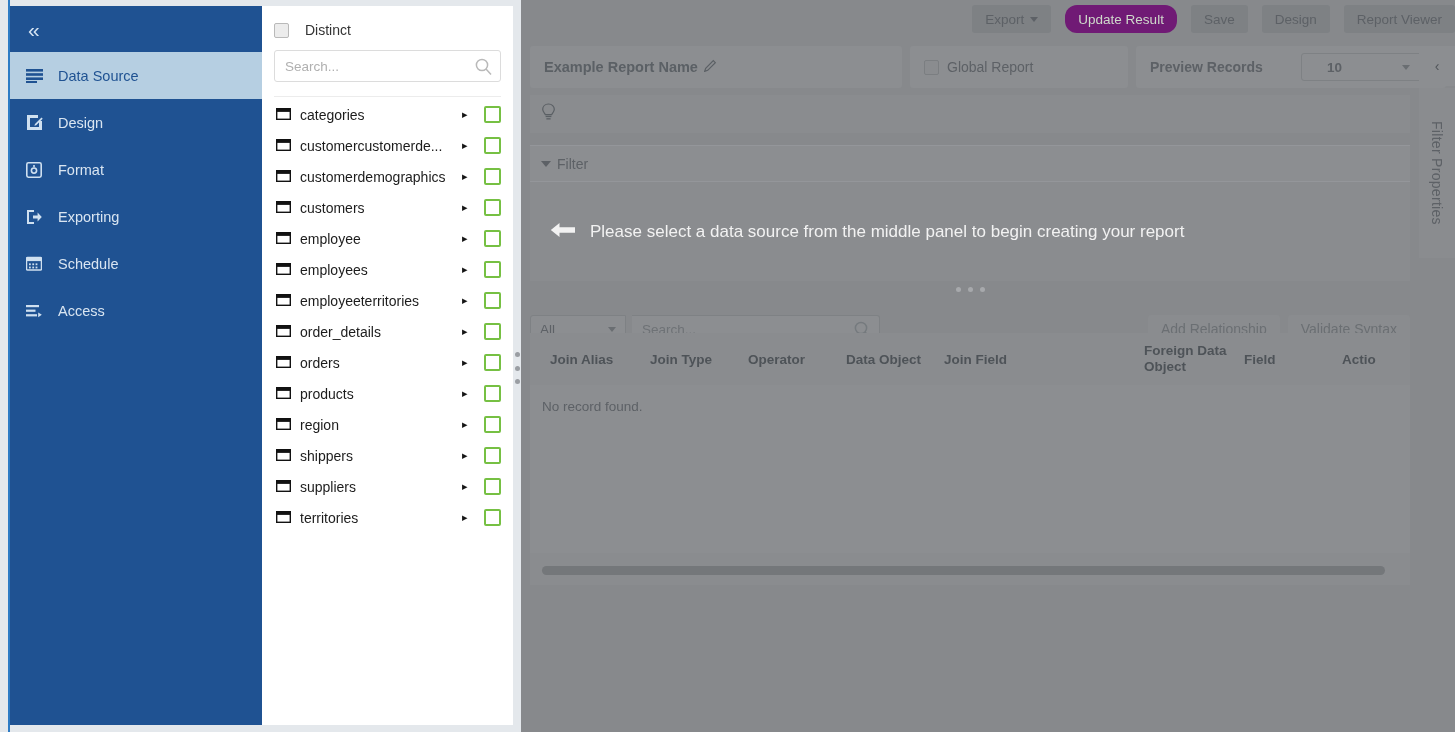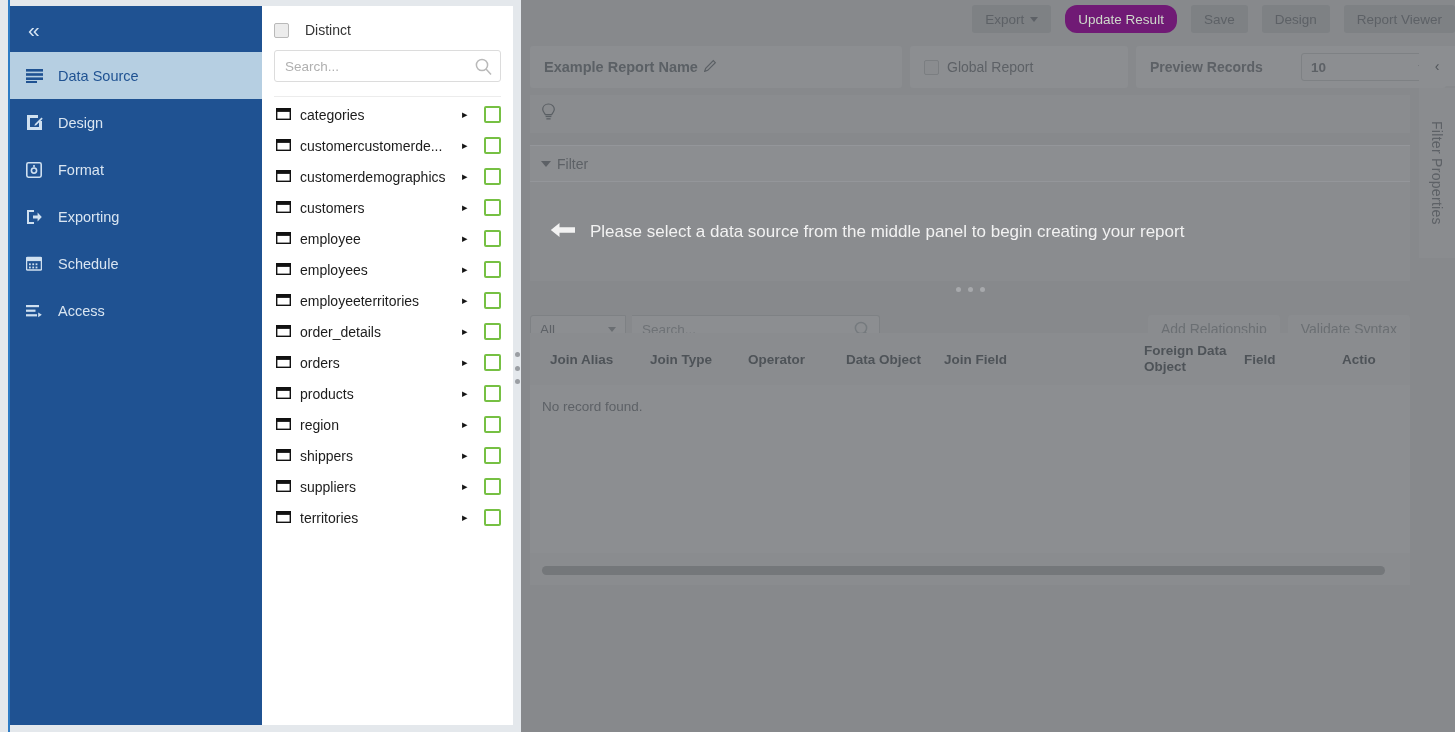--- a/index.html
+++ b/index.html
@@ -153,21 +153,21 @@
     background: #8a8c8f; border-radius: 2px;
   }
   .prev {
     flex: 1 1 auto; background: #8c8e91; border-radius: 3px;
     display: flex; align-items: center; padding: 0 10px 0 14px; gap: 10px;
     font-size: 14px; color: #5d6166; box-sizing: border-box; font-weight: bold;
   }
   .sel {
     margin-left: auto; width: 135px; height: 28px;
     border: 1px solid #7e8184; border-radius: 3px; background: #8c8e91;
-    display: flex; align-items: center; padding: 0 9px;
+    display: flex; align-items: center; padding: 0 25px;
     font-size: 13.5px; color: #5d6166; box-sizing: border-box;
   }
   .sel .caret-dn { margin-left: auto; border-top-color: #6a6e72; }
 
   .bulbbar {
     position: absolute; left: 9px; top: 95px; width: 880px; height: 38px;
     background: #8a8c8f; display: flex; align-items: center; padding-left: 11px;
     box-sizing: border-box;
   }
   .filterbar {

